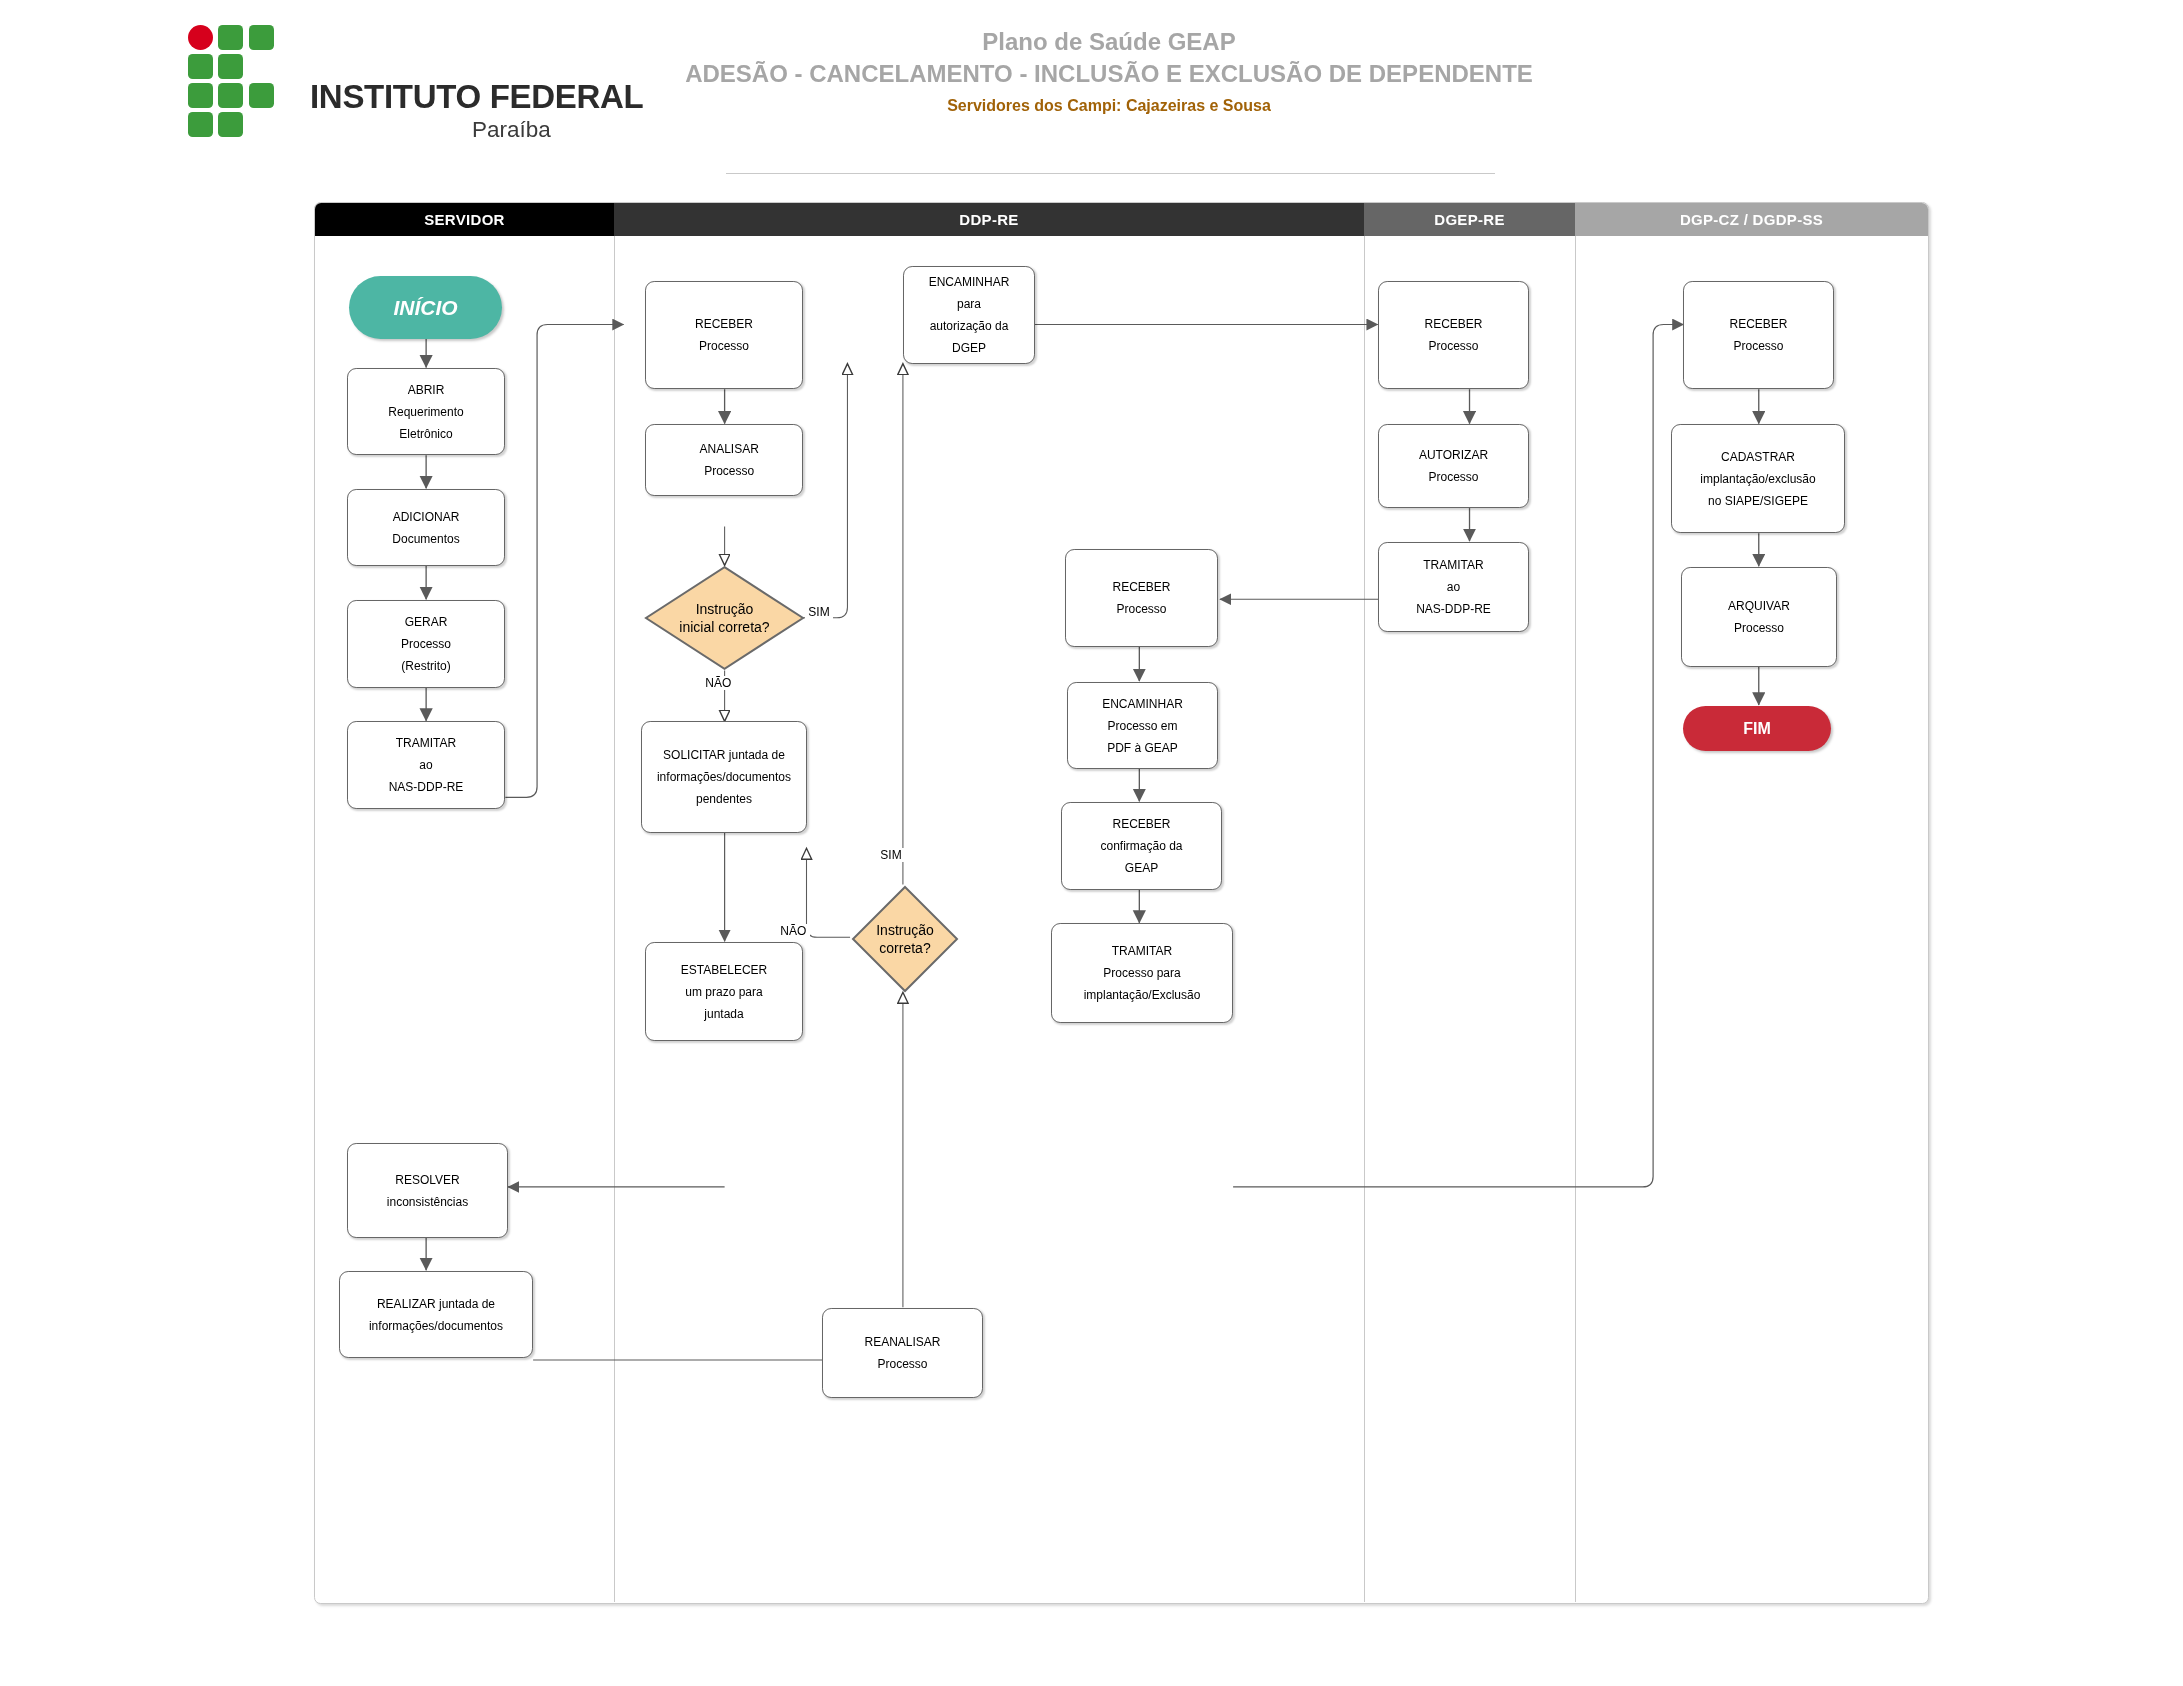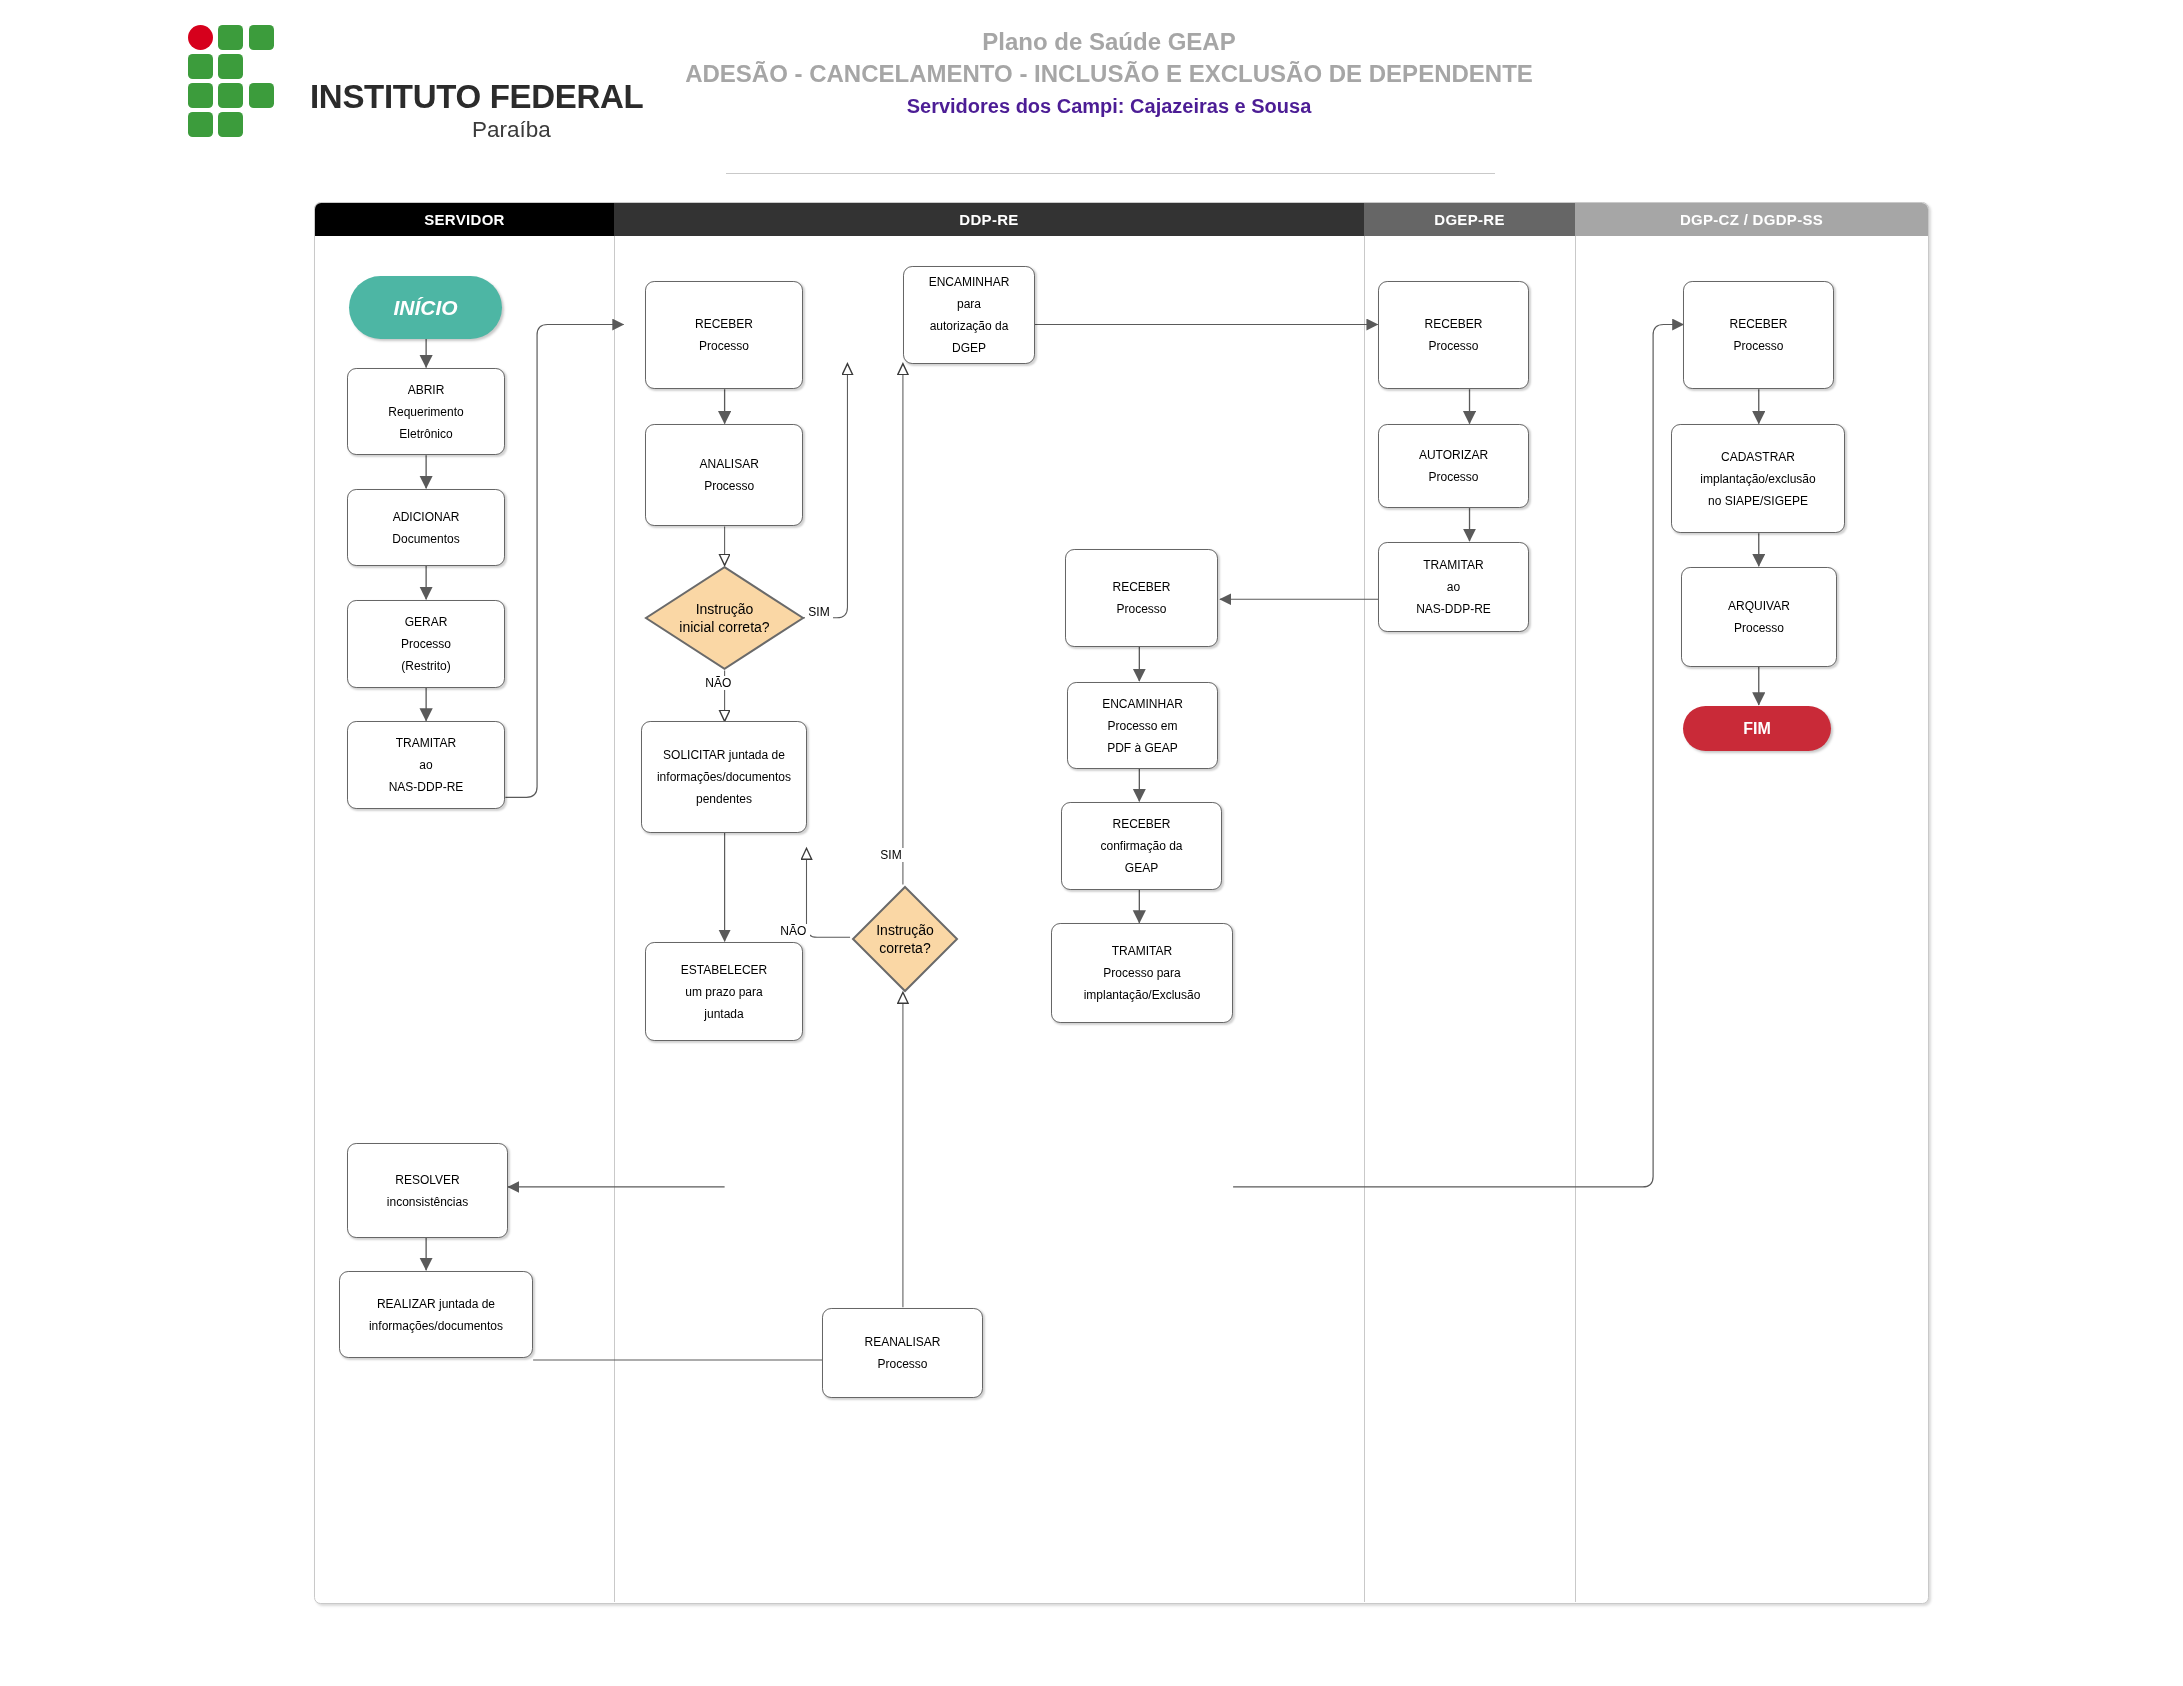--- a/index.html
+++ b/index.html
@@ -10,21 +10,21 @@
   #logo{position:absolute;left:188px;top:25px;width:396px;height:119px;}
   #logo-marks{position:absolute;left:0;top:0;width:112px;height:116px;}
   .lg{position:absolute;border-radius:4.6px;background:#3C9C3C;}
   .lg-red{position:absolute;border-radius:50%;background:#D6001C;}
   #logo-text-main{position:absolute;left:122px;top:53px;font-size:33px;font-weight:bold;color:#2B2B2B;letter-spacing:-0.3px;white-space:nowrap;}
   #logo-text-sub{position:absolute;left:284px;top:92px;font-size:22.5px;color:#3B3B3B;white-space:nowrap;}
 
   #title-block{position:absolute;left:594px;top:26.4px;width:1030px;text-align:center;}
   .t-l1{font-size:24px;font-weight:bold;color:#A6A6A6;line-height:32px;}
   .t-l2{font-size:24px;font-weight:bold;color:#A6A6A6;line-height:32px;white-space:nowrap;}
-  .t-l3{font-size:20px;font-weight:bold;color:#4c1d95;line-height:32px;}
+  .t-l3{font-size:16px;font-weight:bold;color:#a16207;line-height:32px;}
   #title-rule{position:absolute;left:726px;top:173px;width:769px;height:0.7px;background:#C9C9C9;}
   #subtitle{position:absolute;left:594px;top:144px;width:1030px;text-align:center;font-size:15px;color:#B0B0B0;}
 
   
   #pool{position:absolute;left:298px;top:202px;width:1613px;height:1400px;
         background:#ffffff;border:0.7px solid #C9C9C9;border-radius:6.6px;
         box-shadow:2px 2px 2.6px rgba(0,0,0,0.15);margin-left:16px;}
   .lane-header{position:absolute;top:0;height:33px;display:flex;align-items:center;justify-content:center;
                color:#ffffff;font-size:15px;font-weight:bold;letter-spacing:0.3px;}
   .lane-div{position:absolute;top:33px;width:0.7px;background:#C9C9C9;}
@@ -180,21 +180,21 @@
   </div>
 
   <div class="node" style="left:24px;top:1068px;width:194px;height:87px;">
     <span class="nl">REALIZAR  juntada de<br>informações/documentos</span>
   </div>
 
   <div class="node" style="left:330px;top:78px;width:158px;height:108px;">
     <span class="nl">RECEBER<br>Processo</span>
   </div>
 
-  <div class="node" style="left:330px;top:221px;width:158px;height:102px;padding-left:13px;">
+  <div class="node" style="left:330px;top:221px;width:158px;height:72px;padding-left:13px;">
     <span class="nl">ANALISAR<br>Processo</span>
   </div>
 
   <div class="diamond" style="left:329px;top:362px;width:161px;height:106px;">
     <svg width="161" height="106" viewBox="0 0 244 160">
       <polygon points="122,3 241,80 122,157 3,80" fill="#FAD7A5" stroke="#6A6A6A" stroke-width="3"></polygon>
     </svg>
     <div class="dtxt">
       <span>
         <span>Instrução</span><br>

